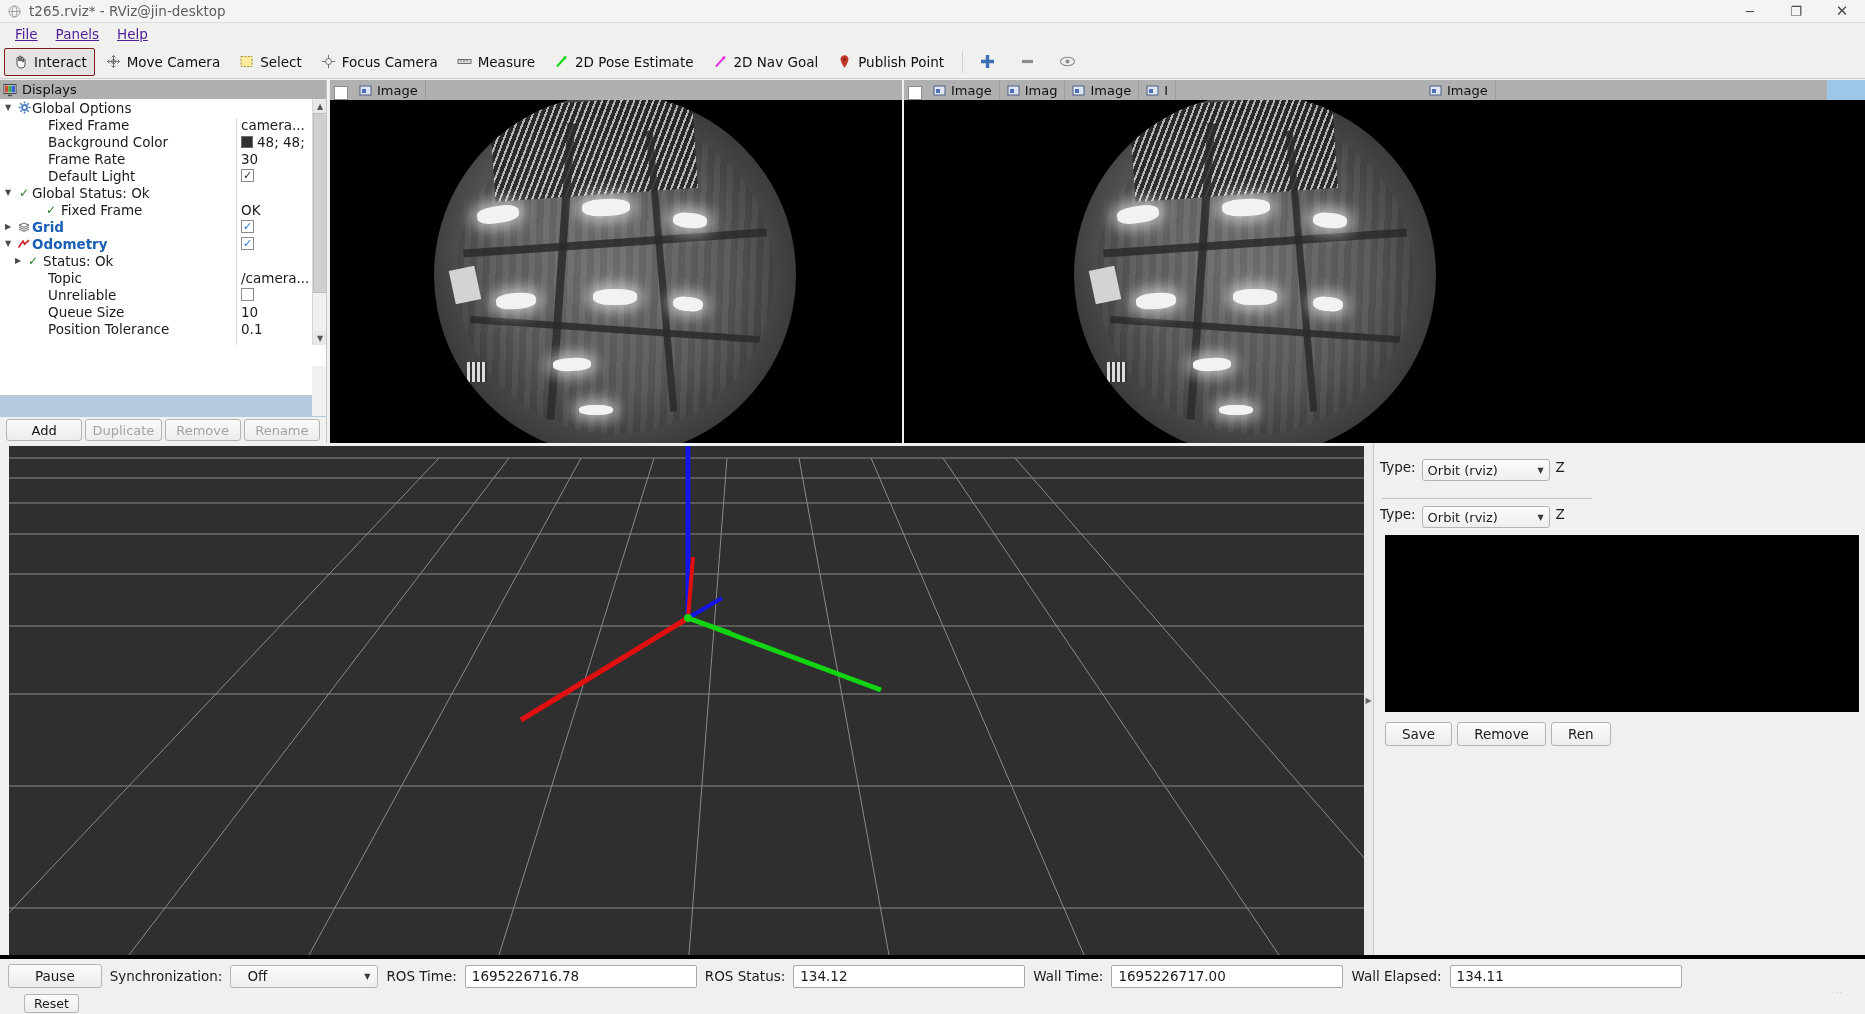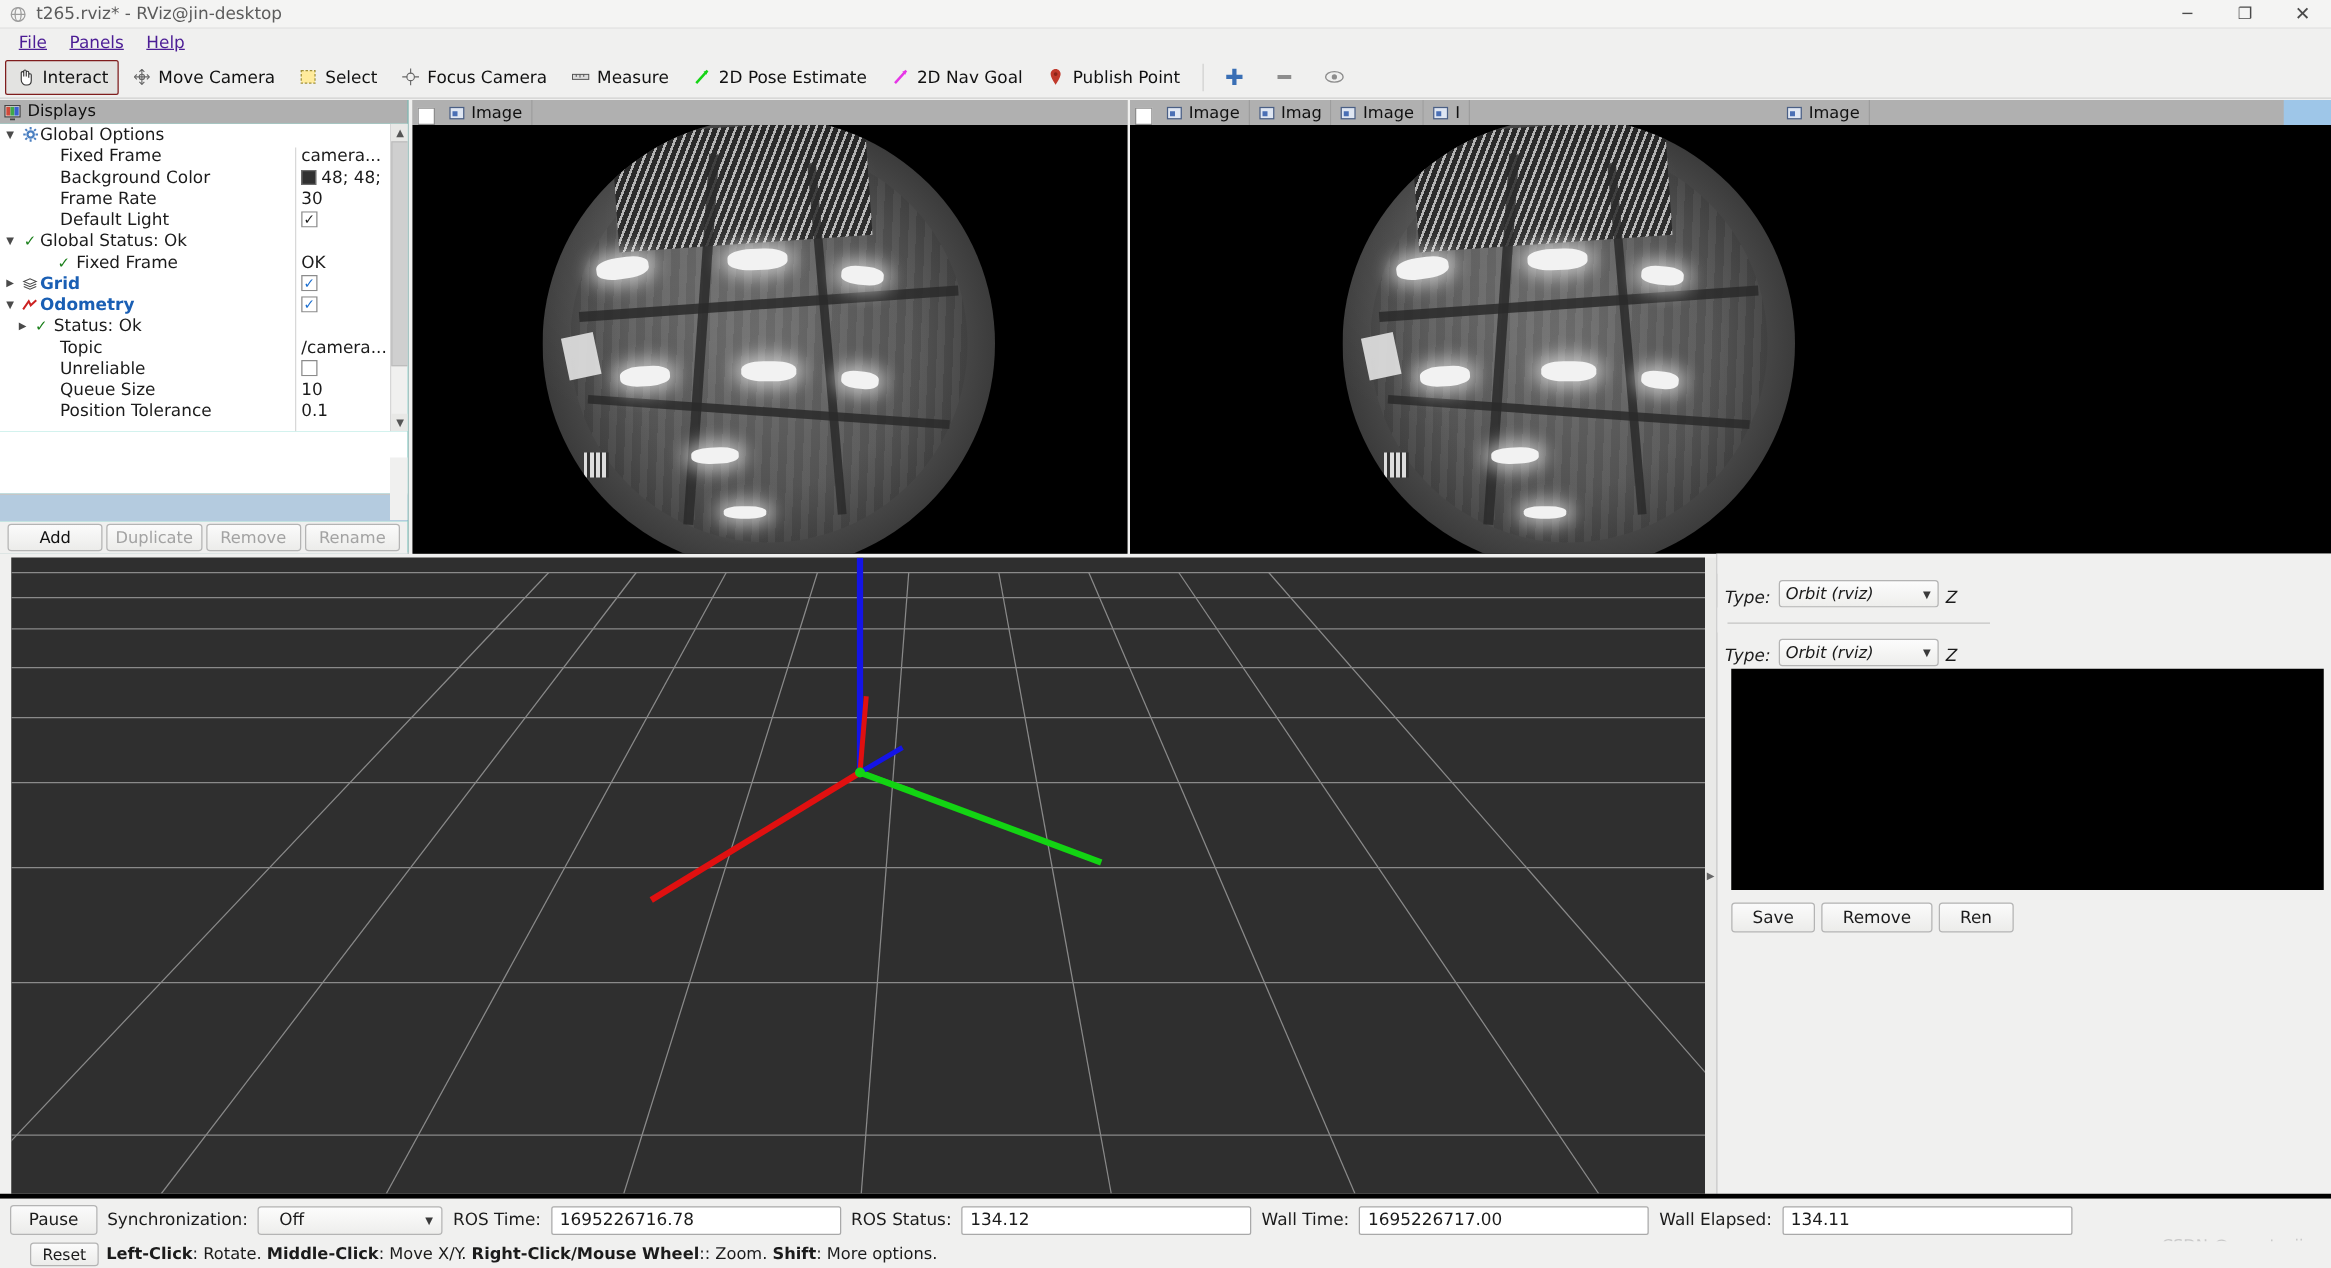--- a/index.html
+++ b/index.html
@@ -138,38 +138,38 @@
   .fe-paper { position: absolute; background: #e2e2e2; }
 
   
   .view3d { position: absolute; background: #2f2f2f; overflow: hidden; }
   .grid-svg { position: absolute; left: 0; top: 0; }
   .view-handle { position: absolute; width: 9px; background: #e9e9e7;
     display: flex; align-items: center; justify-content: center; font-size: 8px; color: #666; }
 
   
   .rightpanel { position: absolute; background: #f0f0ef; }
-  .rp-row { display: flex; align-items: flex-end; height: 27px; padding: 0 6px; gap: 6px; font-style: italic; }
+  .rp-row { display: flex; align-items: flex-start; height: 27px; padding: 0 6px; gap: 6px; }
   .rp-label { font-size: 13.5px; }
   .combo { height: 22px; flex: 1; background: linear-gradient(#fcfcfc,#eeeeec);
     border: 1px solid #b4b4b4; border-radius: 3px; display: flex; align-items: center;
     padding: 0 5px; font-size: 13px; position: relative; }
   .combo .arrow { position: absolute; right: 5px; font-size: 8px; color: #3a3a3a; }
   .rp-black { background: #000; }
   .rp-btnrow { display: flex; align-items: center; gap: 5px; padding: 4px 6px; }
   .rp-btn { height: 24px; padding: 0 16px; display: flex; align-items: center; justify-content: center;
     background: linear-gradient(#fbfbfb,#ececea); border: 1px solid #b4b4b4; border-radius: 3px;
     font-size: 13.5px; }
   .rp-partial { height: 16px; background: #f0f0ef; position: relative; overflow: hidden; }
 
   
   .blackstrip { position: absolute; left: 0; top: 955px; width: 1865px; height: 4px; background: #000; }
   .timebar { position: absolute; left: 0; top: 959px; width: 1865px; height: 34px;
     background: #f0f0ef; display: flex; align-items: center; padding: 0 8px; gap: 8px; }
-  .tb-btn { height: 24px; padding: 0 14px; display: flex; align-items: center;
+  .tb-btn { height: 24px; padding: 0 26px; display: flex; align-items: center;
     background: linear-gradient(#fbfbfb,#ececea); border: 1px solid #b4b4b4; border-radius: 3px;
     font-size: 13.5px; }
   .tb-label { font-size: 13.5px; white-space: nowrap; }
   .tb-combo { width: 148px; height: 23px; background: linear-gradient(#fcfcfc,#eeeeec);
     border: 1px solid #b4b4b4; border-radius: 3px; display: flex; align-items: center;
     padding: 0 16px; font-size: 13.5px; position: relative; }
   .tb-combo .arrow { position: absolute; right: 7px; font-size: 8px; color: #3a3a3a; }
   .tb-field { height: 23px; background: #fff; border: 1px solid #a9a9a9; border-radius: 2px;
     display: flex; align-items: center; padding: 0 6px; font-size: 13.5px; }
   .f-ros { width: 232px; } .f-rose { width: 232px; }
@@ -696,18 +696,15 @@
     <div class="tb-label">Wall Time:</div>
     <div class="tb-field f-wall">1695226717.00</div>
     <div class="tb-label">Wall Elapsed:</div>
     <div class="tb-field f-walle">134.11</div>
   </div>
 
   <div class="watermark">CSDN @yangtsejin</div>
 
   <div class="statusbar">
     <div class="sb-btn">Reset</div>
-    <div class="sb-hint">
-      <b>Left-Click</b><span>: Rotate.  </span><b>Middle-Click</b><span>: Move X/Y.  </span><b>Right-Click/Mouse Wheel</b><span>:: Zoom.  </span><b>Shift</b><span>: More options.</span>
-    </div>
   </div>
 
 </div>
 
 </body></html>

